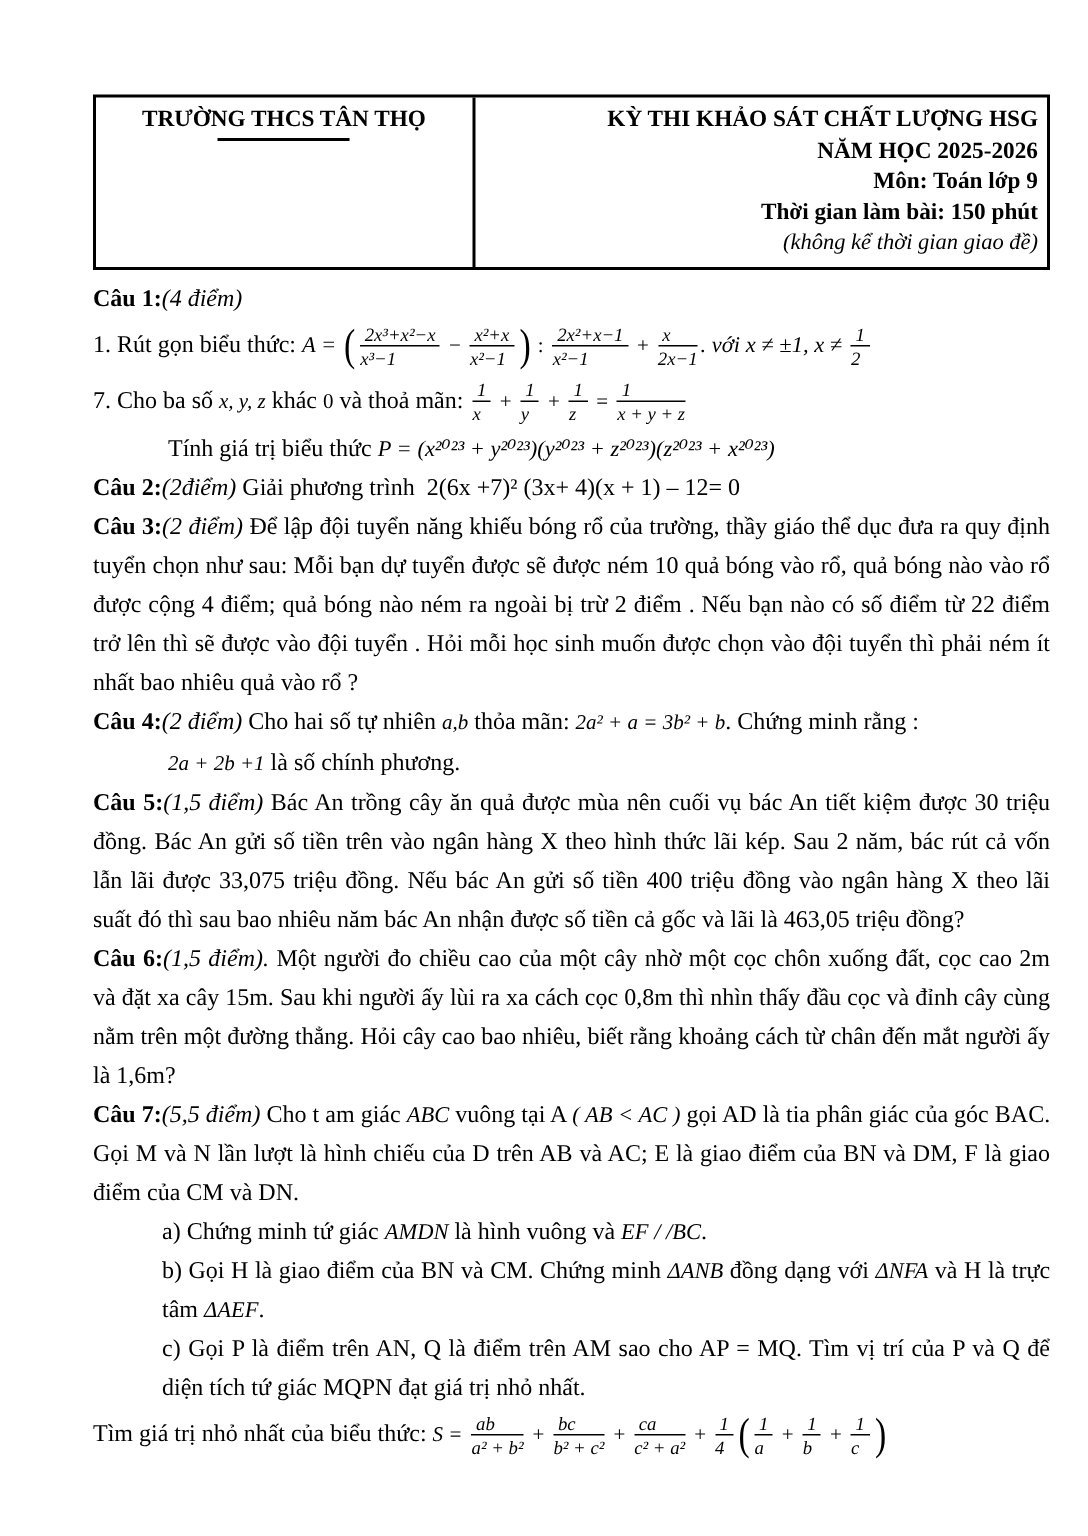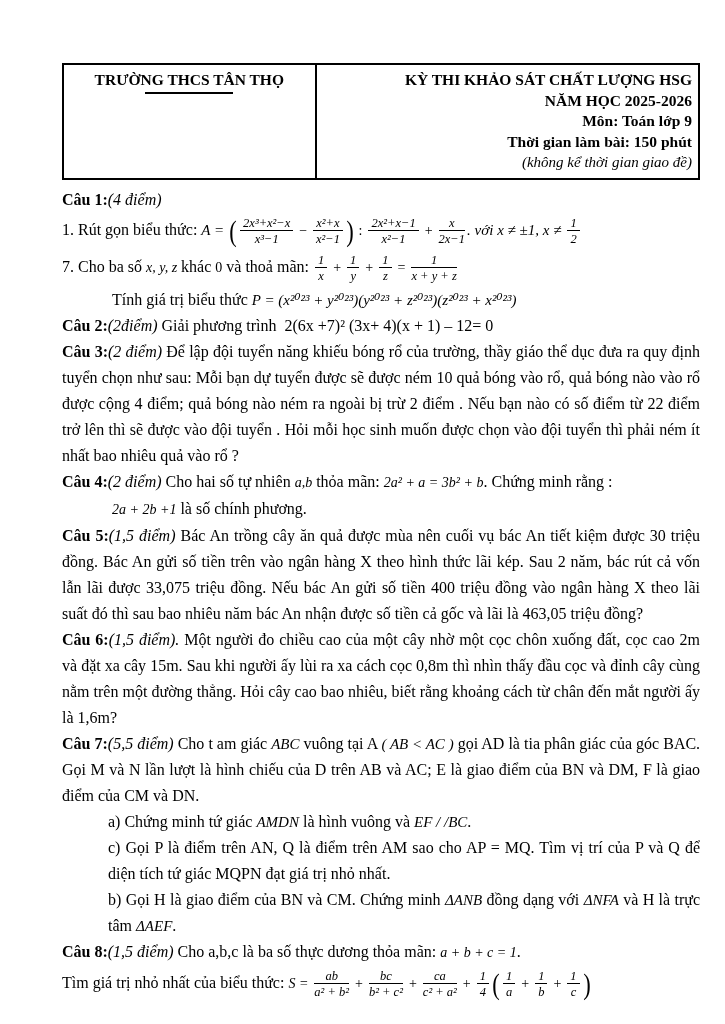--- a/index.html
+++ b/index.html
@@ -28,21 +28,21 @@
   .math { font-style:italic; }
   .m14 { font-size:14px; }
   .m15 { font-size:15px; }
   .nowrap { white-space:nowrap; text-align:left; }
   .ind1 { padding-left:26px; }
   .ind2 { padding-left:50px; }
   .ind3 { padding-left:46px; }
   .mline { line-height:normal; padding:3px 0 4px; }
 
   
-  .frac { display:inline-block; vertical-align:middle; text-align:center;
+  .frac { display:inline-block; vertical-align:middle; 
           line-height:1.12; font-size:12.5px; font-style:italic; margin:0 2px; }
   .frac .fn { display:block; border-bottom:1px solid #000; padding:0 3px 0; }
   .frac .fd { display:block; padding-top:1px; }
   .op { font-style:normal; font-size:14px; }
   .bigp { display:inline-block; font-size:30px; line-height:0; vertical-align:middle; font-style:normal; font-weight:400; transform:scaleX(0.75); }
 </style>
 </head>
 <body>
 
 <div class="page">
@@ -139,36 +139,31 @@
       <span class="math m15">( AB &lt; AC )</span>
       <span>gọi AD là tia phân giác của góc BAC. Gọi M và N lần lượt là hình chiếu của D trên AB và AC; E là giao điểm của BN và DM, F là giao điểm của CM và DN.</span>
     </p>
     <p class="ind3">
       <span>a) Chứng minh tứ giác</span>
       <span class="math m15">AMDN</span>
       <span>là hình vuông và</span>
       <span class="math m15">EF / /BC</span><span>.</span>
     </p>
     <p class="ind3">
-      <span>c) Gọi P là điểm trên AN, Q là điểm trên AM sao cho AP = MQ. Tìm vị trí của P và Q để diện tích tứ giác MQPN đạt giá trị nhỏ nhất.</span>
-    </p>
-    <p class="ind3">
       <span>b) Gọi H là giao điểm của BN và CM. Chứng minh</span>
       <span class="math m15">ΔANB</span>
       <span>đồng dạng với</span>
       <span class="math m15">ΔNFA</span>
       <span>và H là trực tâm</span>
       <span class="math m15">ΔAEF</span><span>.</span>
     </p>
+    <p class="ind3">
+      <span>c) Gọi P là điểm trên AN, Q là điểm trên AM sao cho AP = MQ. Tìm vị trí của P và Q để diện tích tứ giác MQPN đạt giá trị nhỏ nhất.</span>
+    </p>
 
-    <p>
-      <span class="lbl">Câu 8:</span><span class="pts">(1,5 điểm)</span>
-      <span>Cho a,b,c là ba số thực dương thỏa mãn:</span>
-      <span class="math m14">a + b + c = 1</span><span>.</span>
-    </p>
     <p class="ind2 nowrap mline">
       <span>Tìm giá trị nhỏ nhất của biểu thức:</span>
       <span class="math m14">S =</span>
       <span class="frac"><span class="fn">ab</span><span class="fd">a² + b²</span></span>
       <span class="op">+</span>
       <span class="frac"><span class="fn">bc</span><span class="fd">b² + c²</span></span>
       <span class="op">+</span>
       <span class="frac"><span class="fn">ca</span><span class="fd">c² + a²</span></span>
       <span class="op">+</span>
       <span class="frac"><span class="fn">1</span><span class="fd">4</span></span><span class="bigp">(</span><span class="frac"><span class="fn">1</span><span class="fd">a</span></span>

